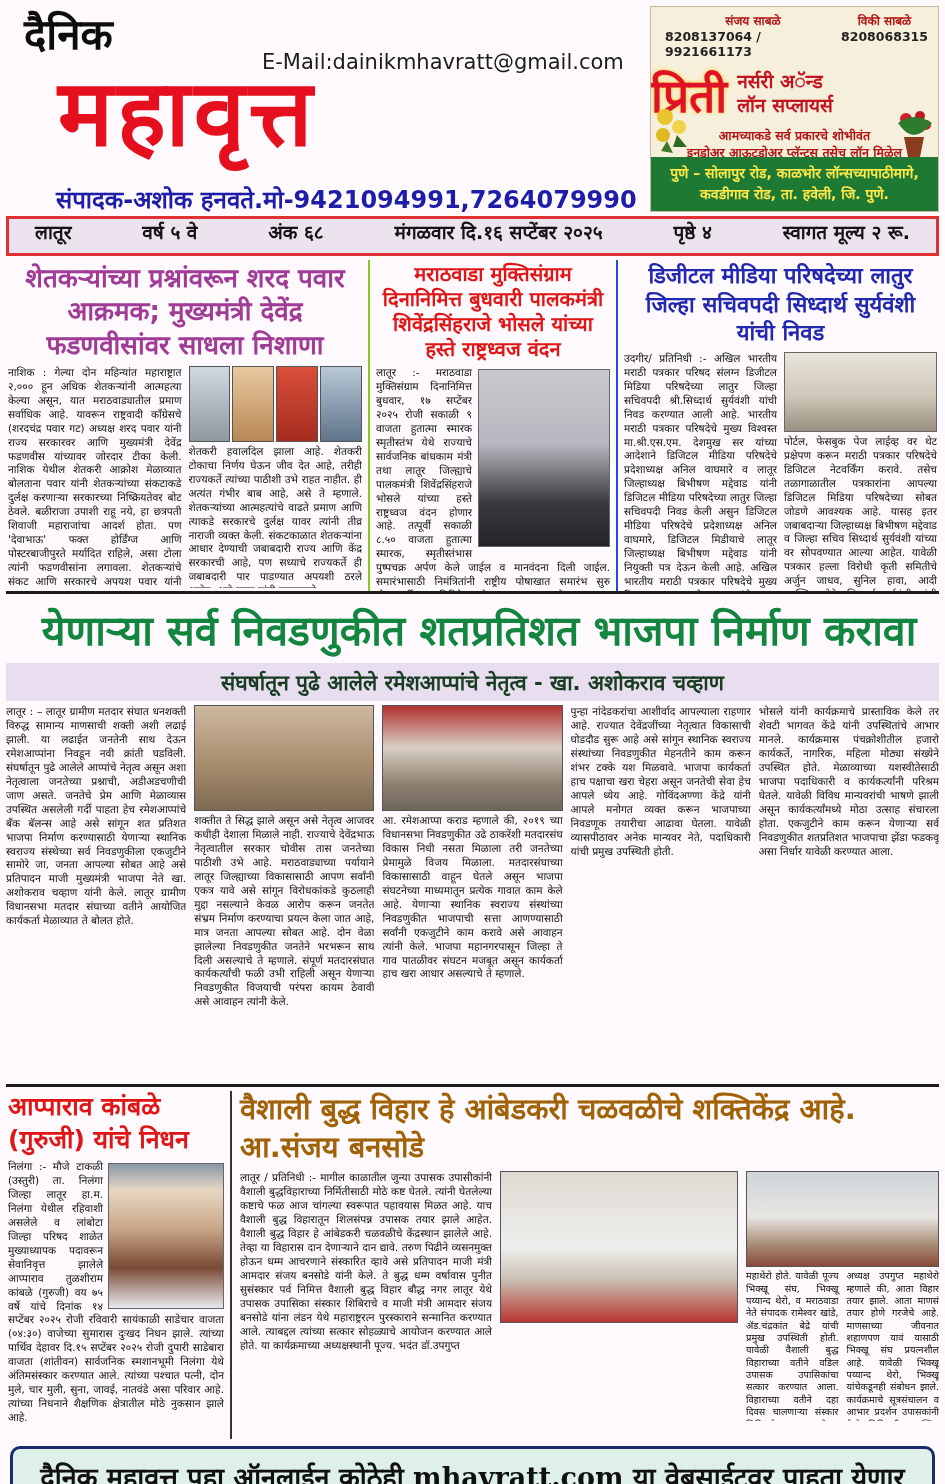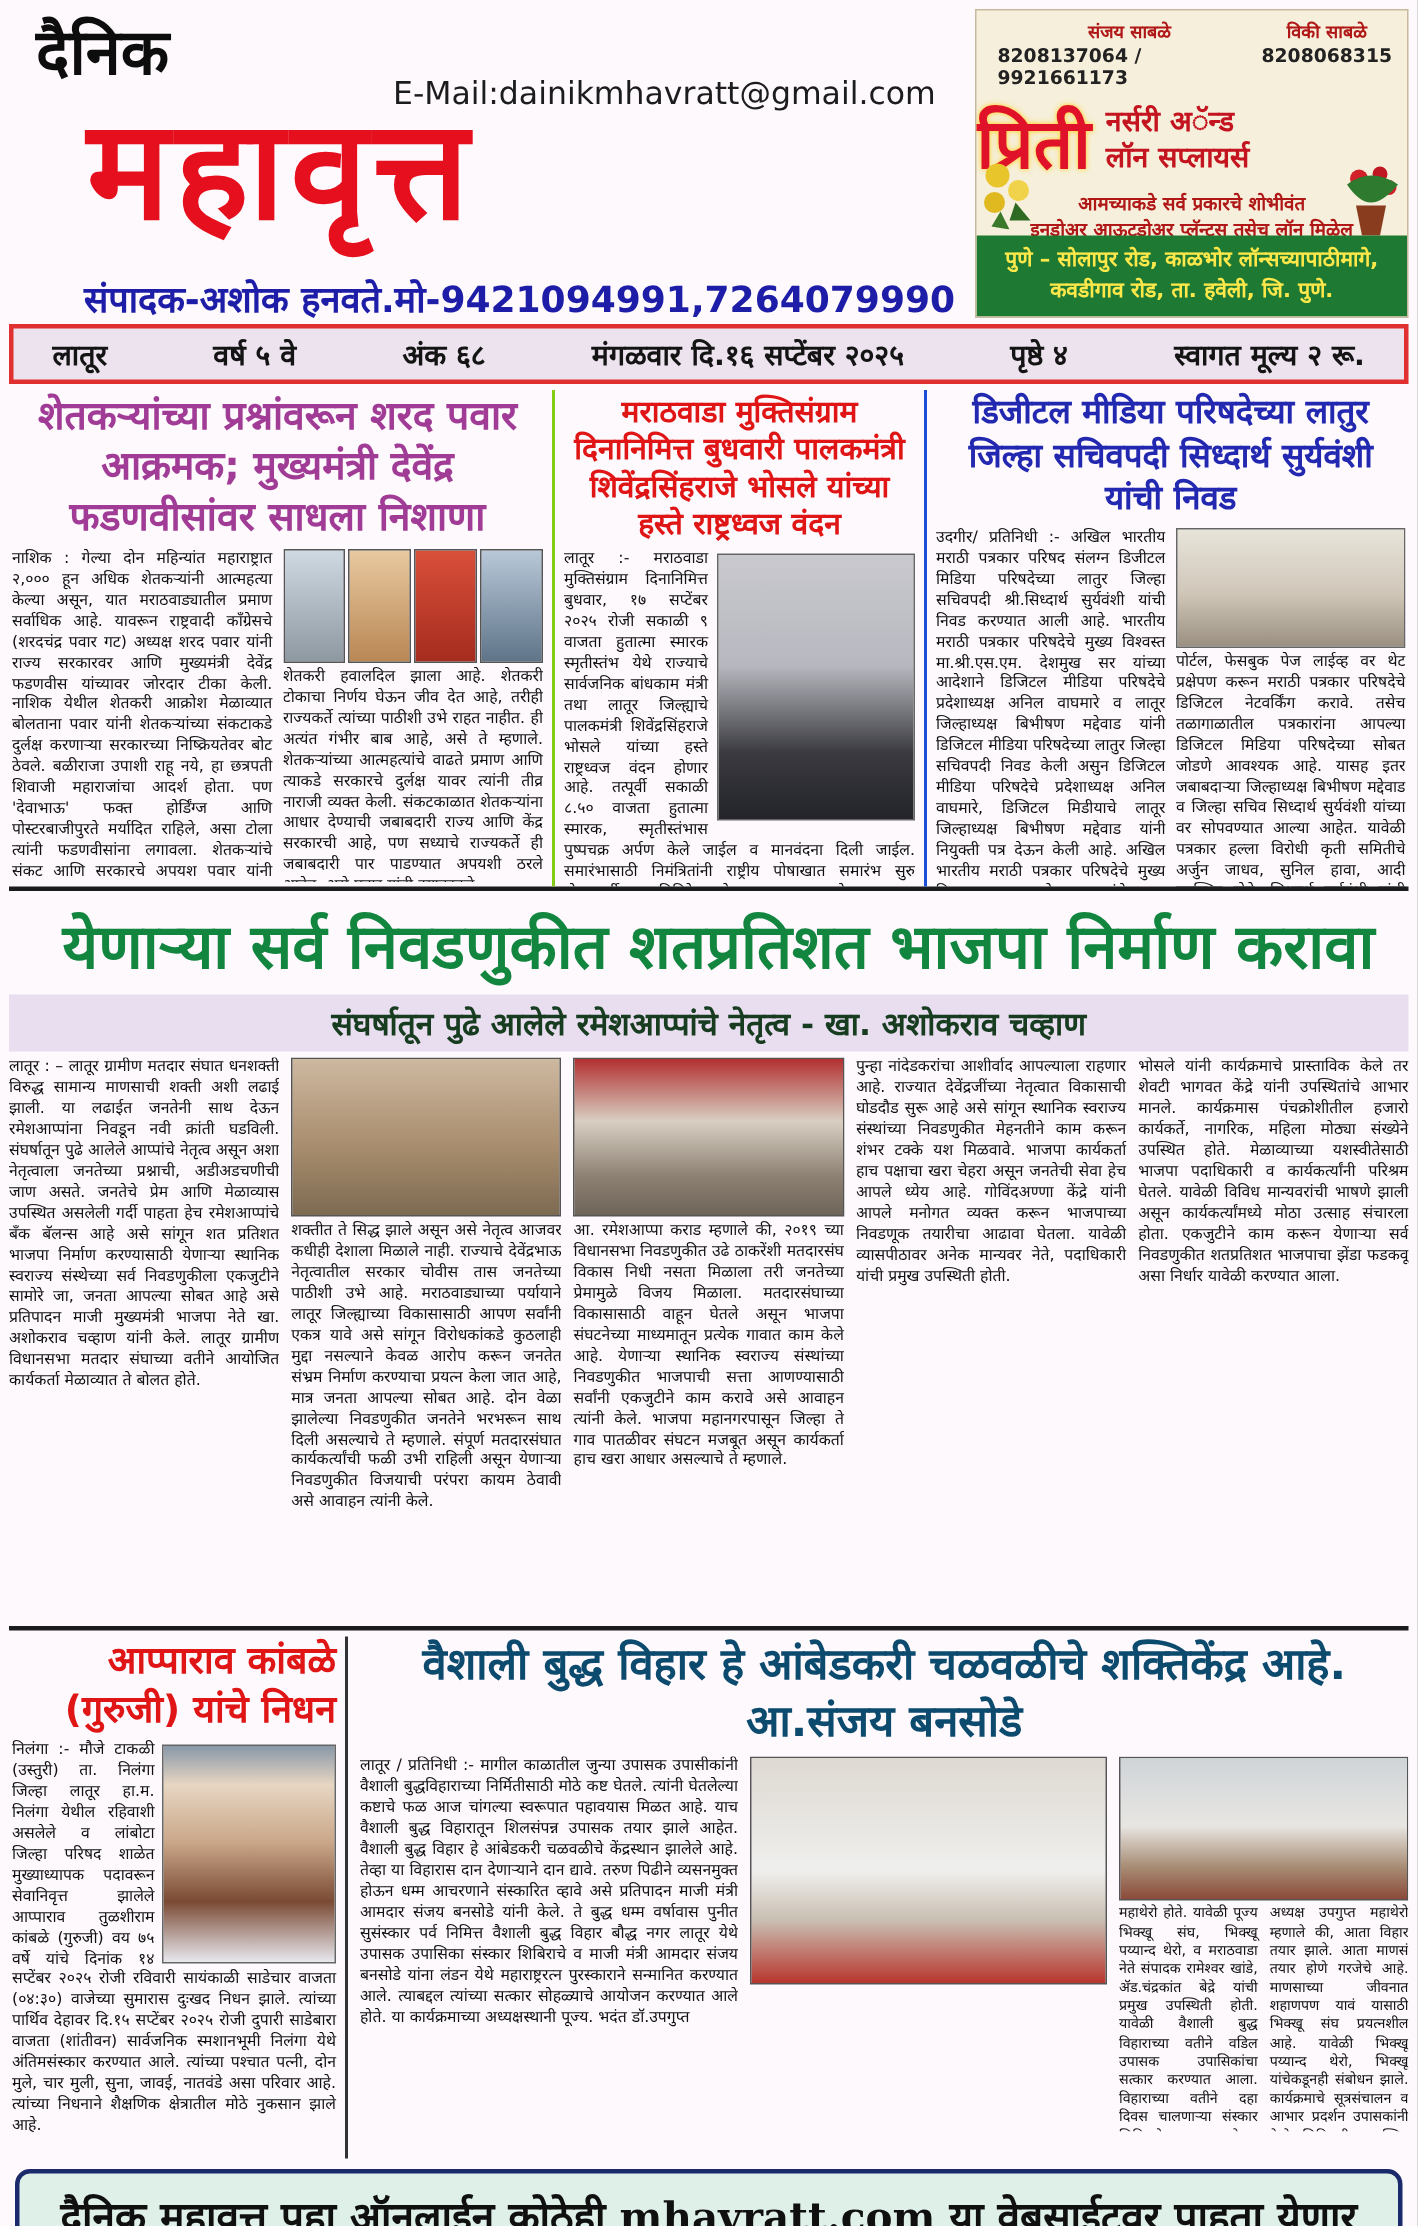--- a/index.html
+++ b/index.html
@@ -20,21 +20,21 @@
   .ad-phone { color:#222; font-size:12.5px; font-weight:bold; }
   .ad-brandrow { display:flex; align-items:center; justify-content:flex-start; gap:10px; margin-top:4px; }
   .ad-brand { color:#e0122a; font-size:46px; font-weight:900; text-shadow:0 0 2px #ffd84d, 0 0 4px #ffd84d; }
   .ad-brand2 { color:#c41420; font-size:19px; font-weight:900; line-height:1.25; }
   .ad-tag { color:#b01818; font-size:12.5px; font-weight:bold; text-align:center; line-height:1.35; margin-top:3px; }
   .ad-band { position:absolute; left:0; right:0; bottom:0; height:54px; background:#1e7a33; color:#ffe84a; font-size:14px; font-weight:bold; text-align:center; padding-top:6px; line-height:1.5; }
   .ad-flower-l { position:absolute; left:2px; bottom:58px; }
   .ad-flower-r { position:absolute; right:2px; bottom:52px; }
 
   
-  .datebar { margin:0 6px; border:3px solid #e03030; background:#ece3ee; height:40px; display:flex; align-items:center; justify-content:space-between; padding:0 26px; font-size:19px; font-weight:bold; color:#141414; }
+  .datebar { margin:0 6px; border:3px solid #e03030; background:#ece3ee; height:40px; display:flex; justify-content:space-between; padding:0 26px; font-size:19px; font-weight:bold; color:#141414; }
 
   
   .toprow { display:flex; margin:4px 6px 0 6px; border-bottom:3px solid #1c1c1c; height:334px; }
   .artA { width:364px; border-right:2px solid #84cc16; padding:2px 6px 2px 2px; overflow:hidden; }
   .artB { width:248px; border-right:2px solid #1d4ed8; padding:2px 6px; overflow:hidden; }
   .artC { flex:1; padding:2px 2px 2px 6px; overflow:hidden; }
   .hlA { color:#a13c96; font-size:26px; font-weight:900; text-align:center; line-height:1.28; }
   .hlB { color:#e01616; font-size:20px; font-weight:900; text-align:center; line-height:1.25; }
   .hlC { color:#2328b0; font-size:22px; font-weight:700; text-align:center; line-height:1.3; }
   .bodytxt { font-size:10.5px; line-height:1.33; text-align:justify; color:#101010; }
@@ -58,24 +58,24 @@
 
   
   .mainrow { display:flex; gap:8px; margin:4px 6px; border-bottom:3px solid #1c1c1c; height:382px; padding-bottom:5px; }
   .mcol { flex:1; overflow:hidden; }
   .ph-main-crowd { width:100%; height:106px; border:1px solid #555; margin-bottom:3px; background:linear-gradient(180deg,#cdb8a0 0%,#a98e6e 55%,#7d6a52 100%); }
   .ph-main-stage { width:100%; height:106px; border:1px solid #555; margin-bottom:3px; background:linear-gradient(180deg,#b23030 0%,#d8cfc2 40%,#8d8173 75%,#6e6458 100%); }
 
   
   .bottomrow { display:flex; margin:4px 6px 0 6px; height:348px; }
   .artD { width:226px; border-right:2px solid #333; padding:0 6px 0 2px; overflow:hidden; }
-  .hlD { color:#e01616; font-size:25px; font-weight:900; text-align:right; line-height:1.3; }
+  .hlD { color:#e01616; font-size:25px; font-weight:900; text-align:left; line-height:1.3; }
   .portraitD { float:right; width:116px; height:146px; margin:3px 0 3px 5px; border:1px solid #666; background:linear-gradient(180deg,#8898a8 0%,#e7d6c2 18%,#c9a688 45%,#7a4a34 72%,#e8e8ee 100%); }
   .artE { flex:1; padding-left:8px; overflow:hidden; }
-  .hlE { color:#0c4a6e; font-size:29px; font-weight:900; text-align:center; line-height:1.3; }
+  .hlE { color:#a16207; font-size:29px; font-weight:900; text-align:left; line-height:1.3; }
   .artE-row { display:flex; gap:8px; margin-top:5px; height:250px; overflow:hidden; }
   .eColText { width:252px; overflow:hidden; }
   .ph-vaishali1 { width:238px; height:152px; border:1px solid #555; background:linear-gradient(180deg,#ded9d2 0%,#efefed 50%,#c9bfb2 72%,#b8362e 100%); }
   .eRight { flex:1; overflow:hidden; }
   .ph-vaishali2 { width:100%; height:96px; border:1px solid #555; margin-bottom:3px; background:linear-gradient(180deg,#cfd4d8 0%,#e8e6e2 48%,#a68a72 78%,#8c4a3a 100%); }
   .twocol { column-count:2; column-gap:8px; font-size:9.5px; line-height:1.3; text-align:justify; color:#101010; }
 
   
   .footer { margin:7px 10px 0 10px; border:3px solid #1b2a6b; border-radius:10px; background:#def0e8; text-align:center; font-size:27px; font-weight:bold; color:#101010; padding:9px 0; font-family:"DejaVu Serif", serif; }
 </style>

